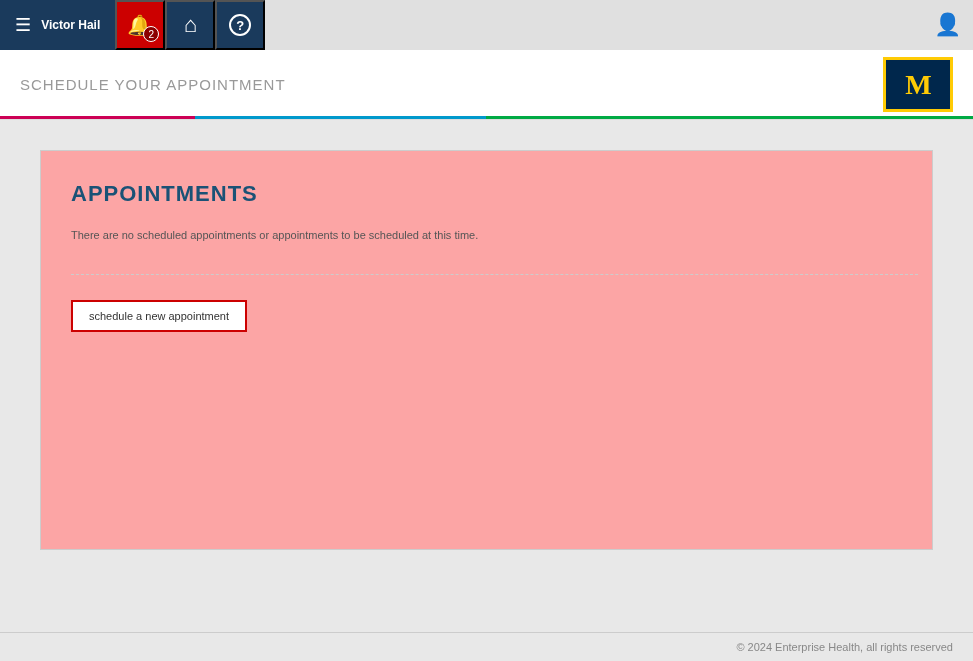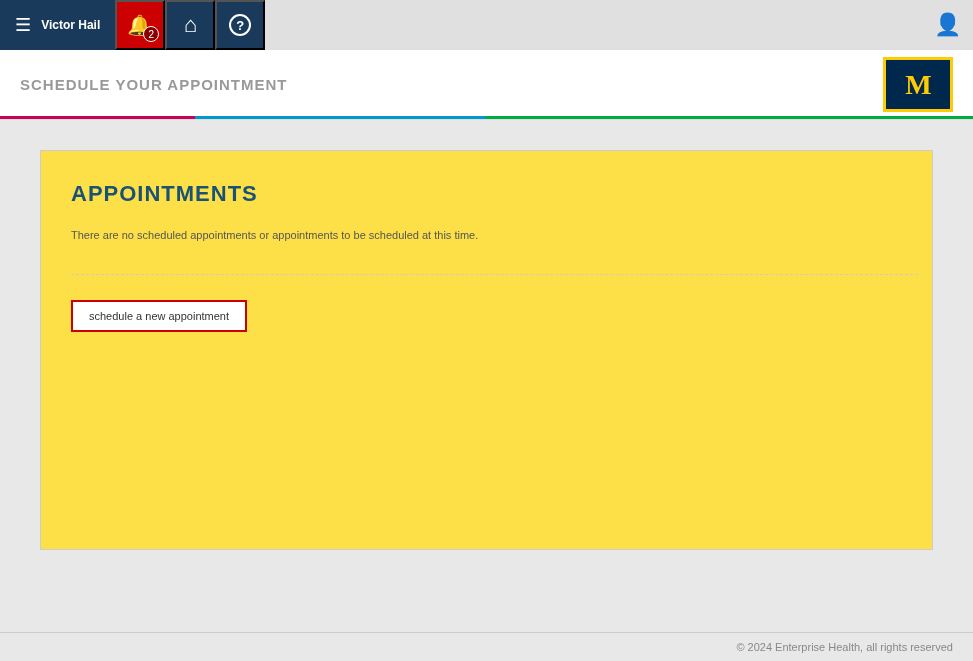--- a/index.html
+++ b/index.html
@@ -131,21 +131,21 @@
       right: 0;
       height: 3px;
       background: linear-gradient(to right, #cc0055, #cc0055 20%, #0099cc 20%, #0099cc 50%, #00aa44 50%, #00aa44 100%);
     }
 
     .page-header-title {
       font-size: 15px;
       color: #999;
       letter-spacing: 1px;
       text-transform: uppercase;
-      font-weight: bold;
+      font-weight: normal;
     }
 
     .university-logo {
       width: 70px;
       height: 55px;
       background: #00274c;
       display: flex;
       align-items: center;
       justify-content: center;
       color: #ffcb05;
@@ -157,21 +157,21 @@
     }
 
     
     .main-content {
       background: #e8e8e8;
       padding: 30px 40px;
       min-height: calc(661px - 120px - 30px);
     }
 
     .card {
-      background: #fde047;
+      background: #fca5a5;
       border: 1px solid #ccc;
       padding: 30px 14px 40px 30px;
       min-height: 400px;
     }
 
     .card-title {
       font-size: 22px;
       color: #1a5276;
       font-weight: bold;
       text-transform: uppercase;

